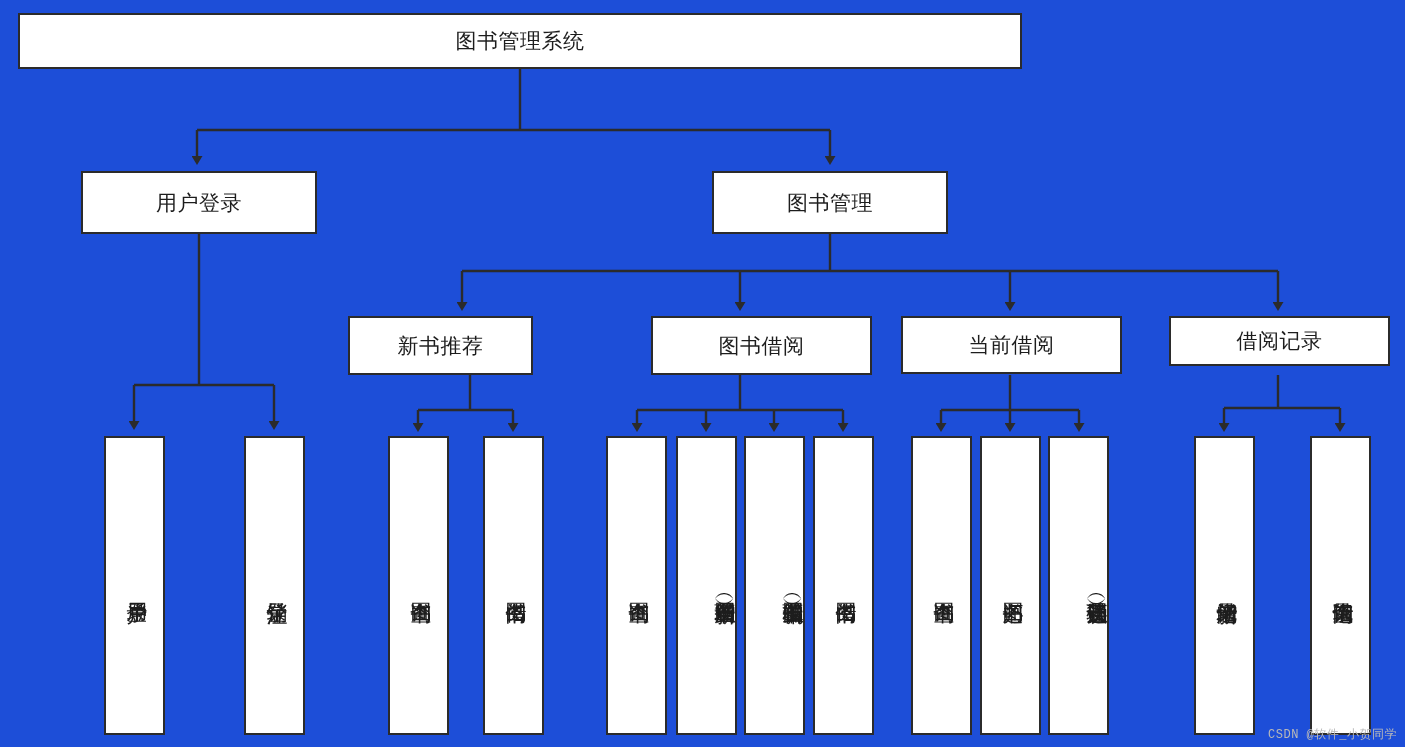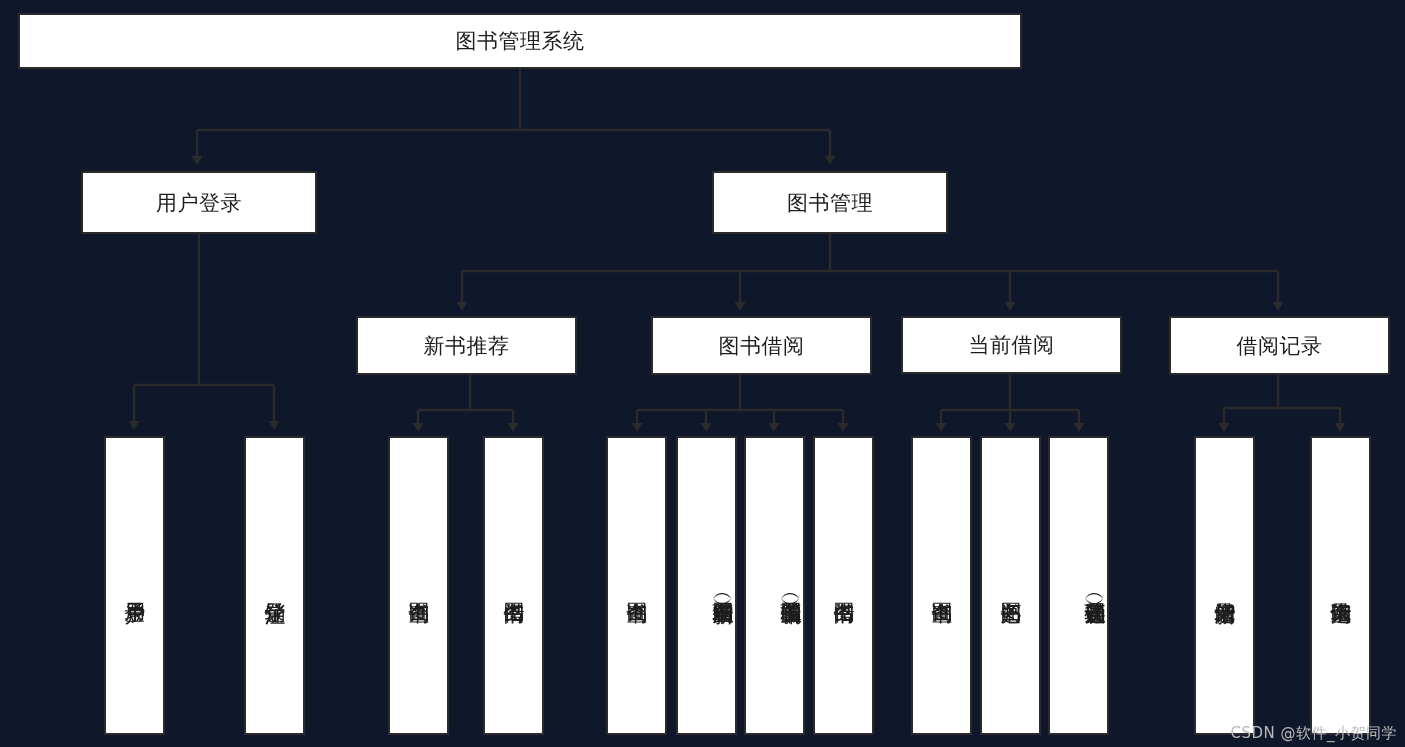--- a/index.html
+++ b/index.html
@@ -8,22 +8,23 @@
     padding: 0;
     background: #ffffff;
   }
   body {
     font-family: "DejaVu Sans", "Liberation Sans", sans-serif;
   }
   #diagram-root {
     position: relative;
     width: 1405px;
     height: 747px;
-    background: #0f172a;
+    background: #1d4ed8;
     overflow: hidden;
+    font-family: Liberation Mono, monospace;
   }
   #edge-layer {
     position: absolute;
     left: 0;
     top: 0;
     width: 1405px;
     height: 747px;
   }
   .node {
     position: absolute;
@@ -54,21 +55,21 @@
   .node.vert.centered {
     align-items: center;
   }
   .node-label {
     display: block;
   }
   #watermark {
     position: absolute;
     right: 8px;
     bottom: 4px;
-    font-size: 15px;
+    font-size: 12px;
     color: #b9b9b9;
     letter-spacing: 0.5px;
     z-index: 3;
     white-space: nowrap;
   }
 </style>
 </head>
 <body>
 
 <div id="diagram-root">
@@ -127,30 +128,30 @@
     <span class="node-label">图书管理系统</span>
   </div>
 
   <div class="node horiz" style="left:712px; top:171px; width:236px; height:63px;">
     <span class="node-label">图书管理</span>
   </div>
   <div class="node horiz" style="left:81px; top:171px; width:236px; height:63px;">
     <span class="node-label">用户登录</span>
   </div>
 
-  <div class="node horiz" style="left:356px; top:316px; width:221px; height:59px;">
+  <div class="node horiz" style="left:348px; top:316px; width:185px; height:59px;">
     <span class="node-label">新书推荐</span>
   </div>
   <div class="node horiz" style="left:651px; top:316px; width:221px; height:59px;">
     <span class="node-label">图书借阅</span>
   </div>
   <div class="node horiz" style="left:901px; top:316px; width:221px; height:58px;">
     <span class="node-label">当前借阅</span>
   </div>
-  <div class="node horiz" style="left:1169px; top:316px; width:221px; height:59px;text-align:center;">
+  <div class="node horiz" style="left:1169px; top:316px; width:221px; height:50px;text-align:center;">
     <span class="node-label">借阅记录</span>
   </div>
 
   <div class="node vert centered" style="left:104px; top:436px; width:61px; height:299px;">
     <span class="node-label">用户登录</span>
   </div>
   <div class="node vert centered" style="left:244px; top:436px; width:61px; height:299px;">
     <span class="node-label">注销登录</span>
   </div>
 

